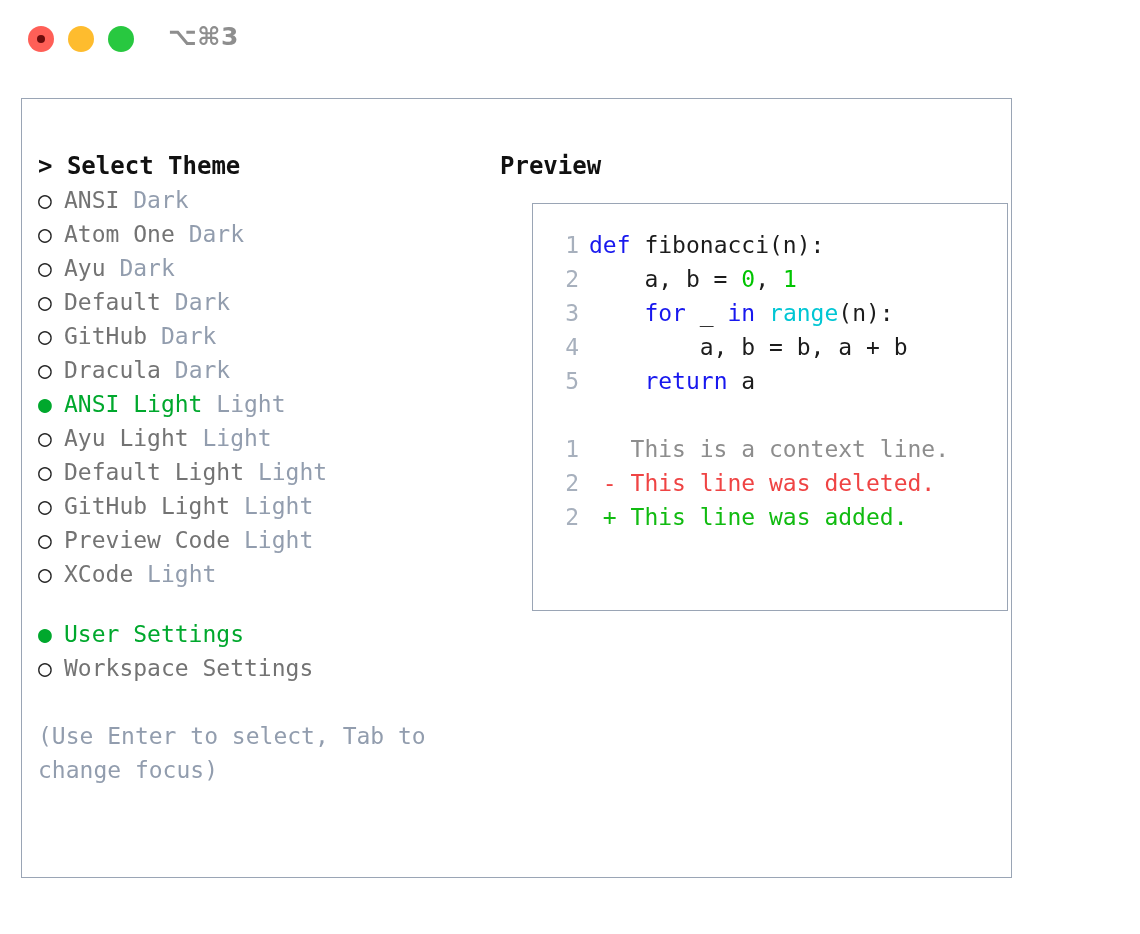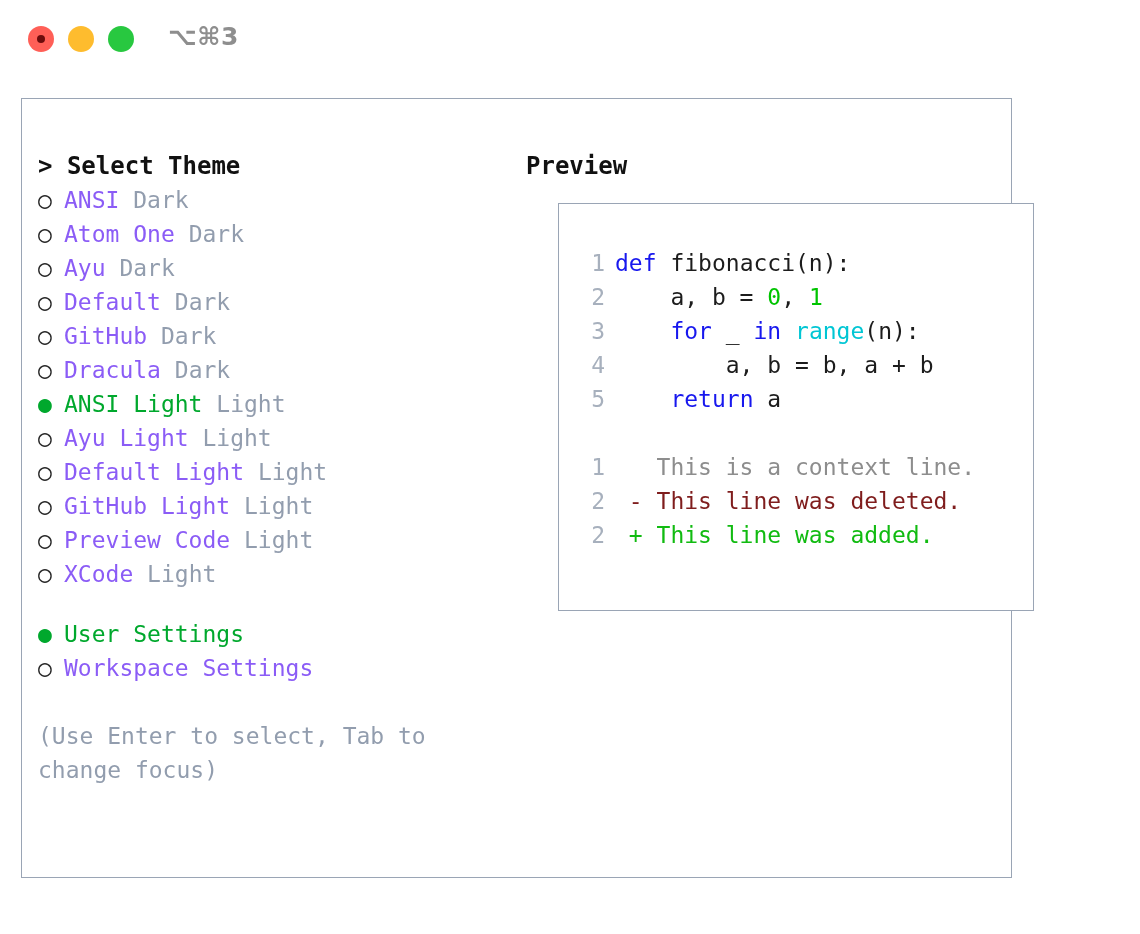--- a/index.html
+++ b/index.html
@@ -88,21 +88,20 @@
     position: absolute;
     left: 16px;
     top: 50px;
     width: 450px;
   }
   .col-right {
     position: absolute;
     left: 478px;
     top: 50px;
     width: 490px;
-    margin-left: 26px;
   }
 
   .heading {
     font-size: 24px;
     font-weight: bold;
     color: #111111;
     line-height: 34px;
     white-space: pre;
   }
 
@@ -114,21 +113,21 @@
     white-space: pre;
     display: block;
   }
   .opt .marker {
     display: inline-block;
     width: 26px;
     color: #2a2a2a;
   }
   .opt.selected .marker { color: #00a82d; }
   .opt.selected .label  { color: #00a82d; }
-  .opt .label  { color: #8b5cf6; }
+  .opt .label  { color: #737373; }
   .opt .suffix { color: #929dae; text-align: center; }
 
   .section-label {
     font-size: 23px;
     line-height: 34px;
     color: #2a2a2a;
     white-space: pre;
     padding-left: 26px;
   }
 
@@ -151,38 +150,38 @@
     top: 54px;
     width: 476px;
     height: 408px;
     border: 1.5px solid #9aa5b5;
     box-sizing: border-box;
     background: #ffffff;
   }
   .code {
     position: absolute;
     left: 20px;
-    top: 42px;
+    top: 24px;
     font-size: 23px;
     line-height: 34px;
     white-space: pre;
   }
   .code .ln {
     color: #a7b0bd;
     display: inline-block;
     width: 26px;
     text-align: right;
     margin-right: 10px;
   }
   .kw   { color: #1818ee; }
   .num  { color: #00c400; }
   .fn   { color: #00c6d4; }
   .txt  { color: #1c1c1c; }
   .ctx  { color: #8d8d8d; }
-  .del  { color: #7f1d1d; }
+  .del  { color: #ef4444; }
   .add  { color: #11bb11; }
   .blank-line { height: 34px; }
 </style>
 </head>
 <body>
 
 <div class="window">
 
   <div class="titlebar">
     <div class="dots">

